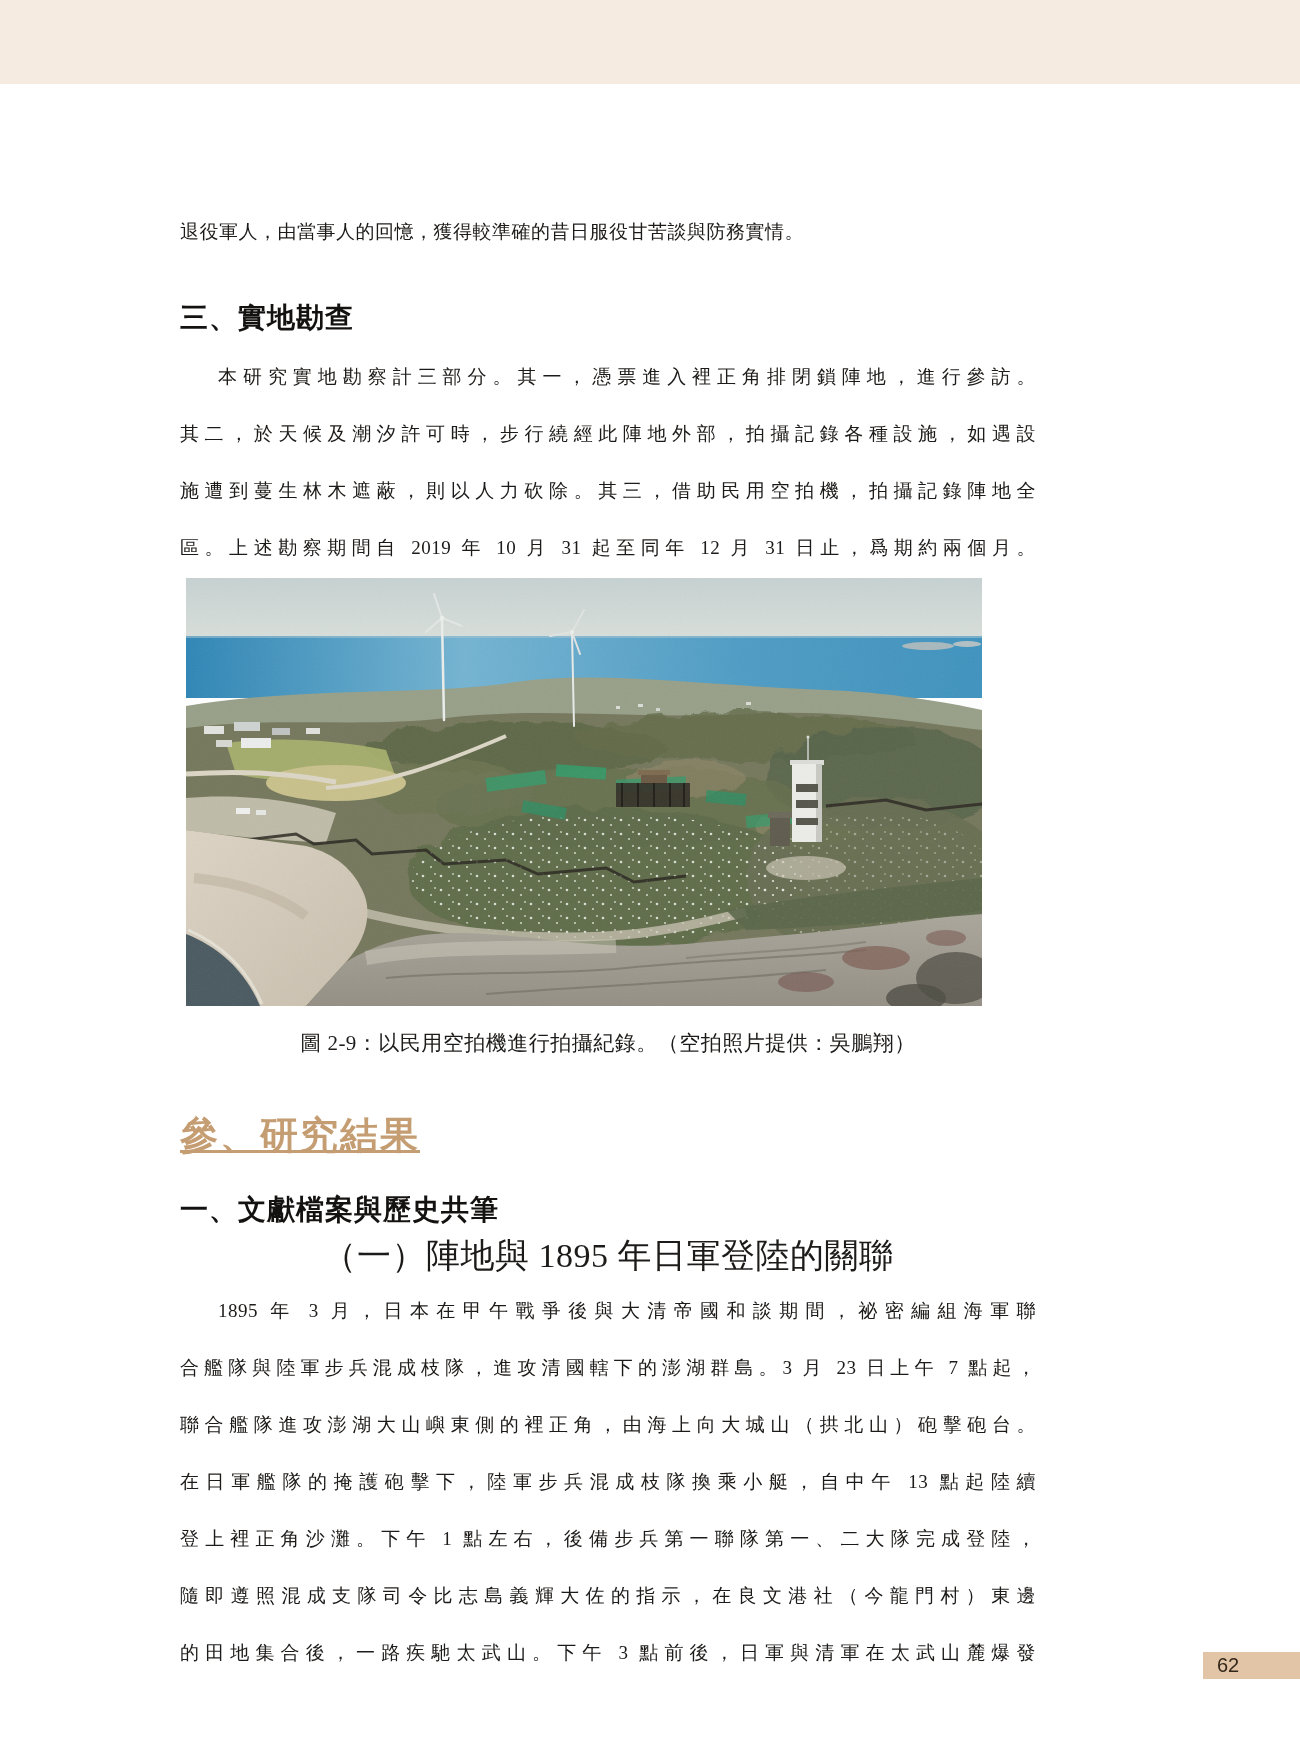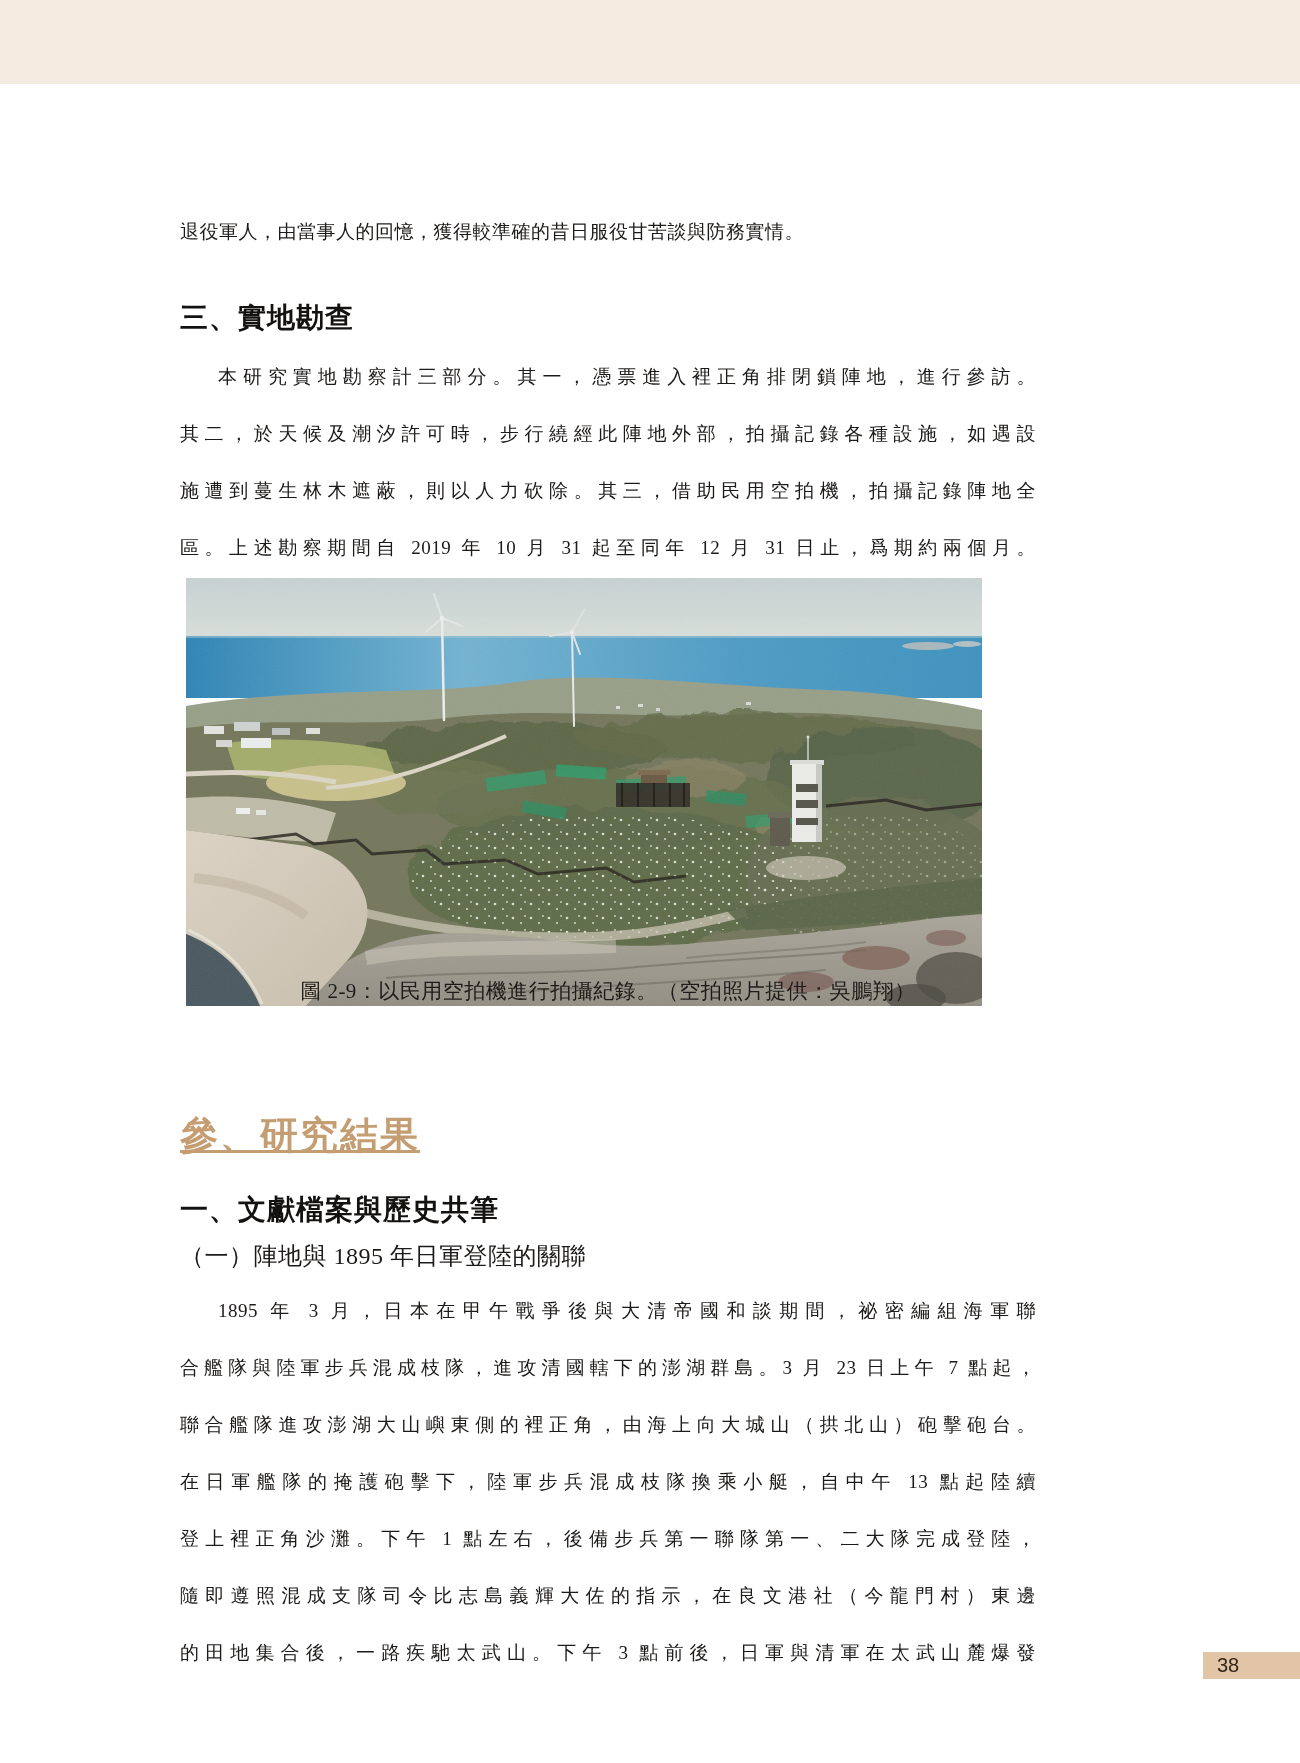--- a/index.html
+++ b/index.html
@@ -17,25 +17,25 @@
   .body-line.no-stretch{text-align-last:auto;white-space:normal;}
   .indent{text-indent:2em;}
   .h-sub{
     font-family:"Liberation Sans", sans-serif;font-weight:bold;
     font-size:28px;line-height:36px;color:#141210;letter-spacing:1px;
   }
   .h-main{
     font-family:"Liberation Sans", sans-serif;font-weight:bold;
     font-size:38px;line-height:46px;color:#c59d72;letter-spacing:2px;
   }
-  .item-heading{font-size:24px;line-height:36px;letter-spacing:.5px;}
+  .item-heading{font-size:34px;line-height:36px;letter-spacing:.5px;text-align:center;}
   .figure{position:absolute;left:186px;top:578px;width:796px;height:428px;}
   .figure svg{display:block;width:796px;height:428px;}
   .caption{
-    position:absolute;left:180px;top:976px;width:856px;
+    position:absolute;left:180px;top:1028px;width:856px;
     font-size:21px;line-height:30px;text-align:center;letter-spacing:.5px;
   }
   .page-badge{
     position:absolute;left:1203px;top:1652px;width:97px;height:27px;
     background:#e2c4a7;display:flex;align-items:center;
     font-family:"Liberation Sans", sans-serif;font-size:20px;color:#33271a;
     padding-left:14px;box-sizing:border-box;
   }
 </style>
 </head>
@@ -241,16 +241,16 @@
     <div class="body-line indent">1895 年 3 月，日本在甲午戰爭後與大清帝國和談期間，祕密編組海軍聯</div>
     <div class="body-line">合艦隊與陸軍步兵混成枝隊，進攻清國轄下的澎湖群島。3 月 23 日上午 7 點起，</div>
     <div class="body-line">聯合艦隊進攻澎湖大山嶼東側的裡正角，由海上向大城山（拱北山）砲擊砲台。</div>
     <div class="body-line">在日軍艦隊的掩護砲擊下，陸軍步兵混成枝隊換乘小艇，自中午 13 點起陸續</div>
     <div class="body-line">登上裡正角沙灘。下午 1 點左右，後備步兵第一聯隊第一、二大隊完成登陸，</div>
     <div class="body-line">隨即遵照混成支隊司令比志島義輝大佐的指示，在良文港社（今龍門村）東邊</div>
     <div class="body-line">的田地集合後，一路疾馳太武山。下午 3 點前後，日軍與清軍在太武山麓爆發</div>
   </div>
 
   <div class="page-badge">
-    <span>38</span>
+    <span>62</span>
   </div>
 
 </div>
 
 </body></html>

